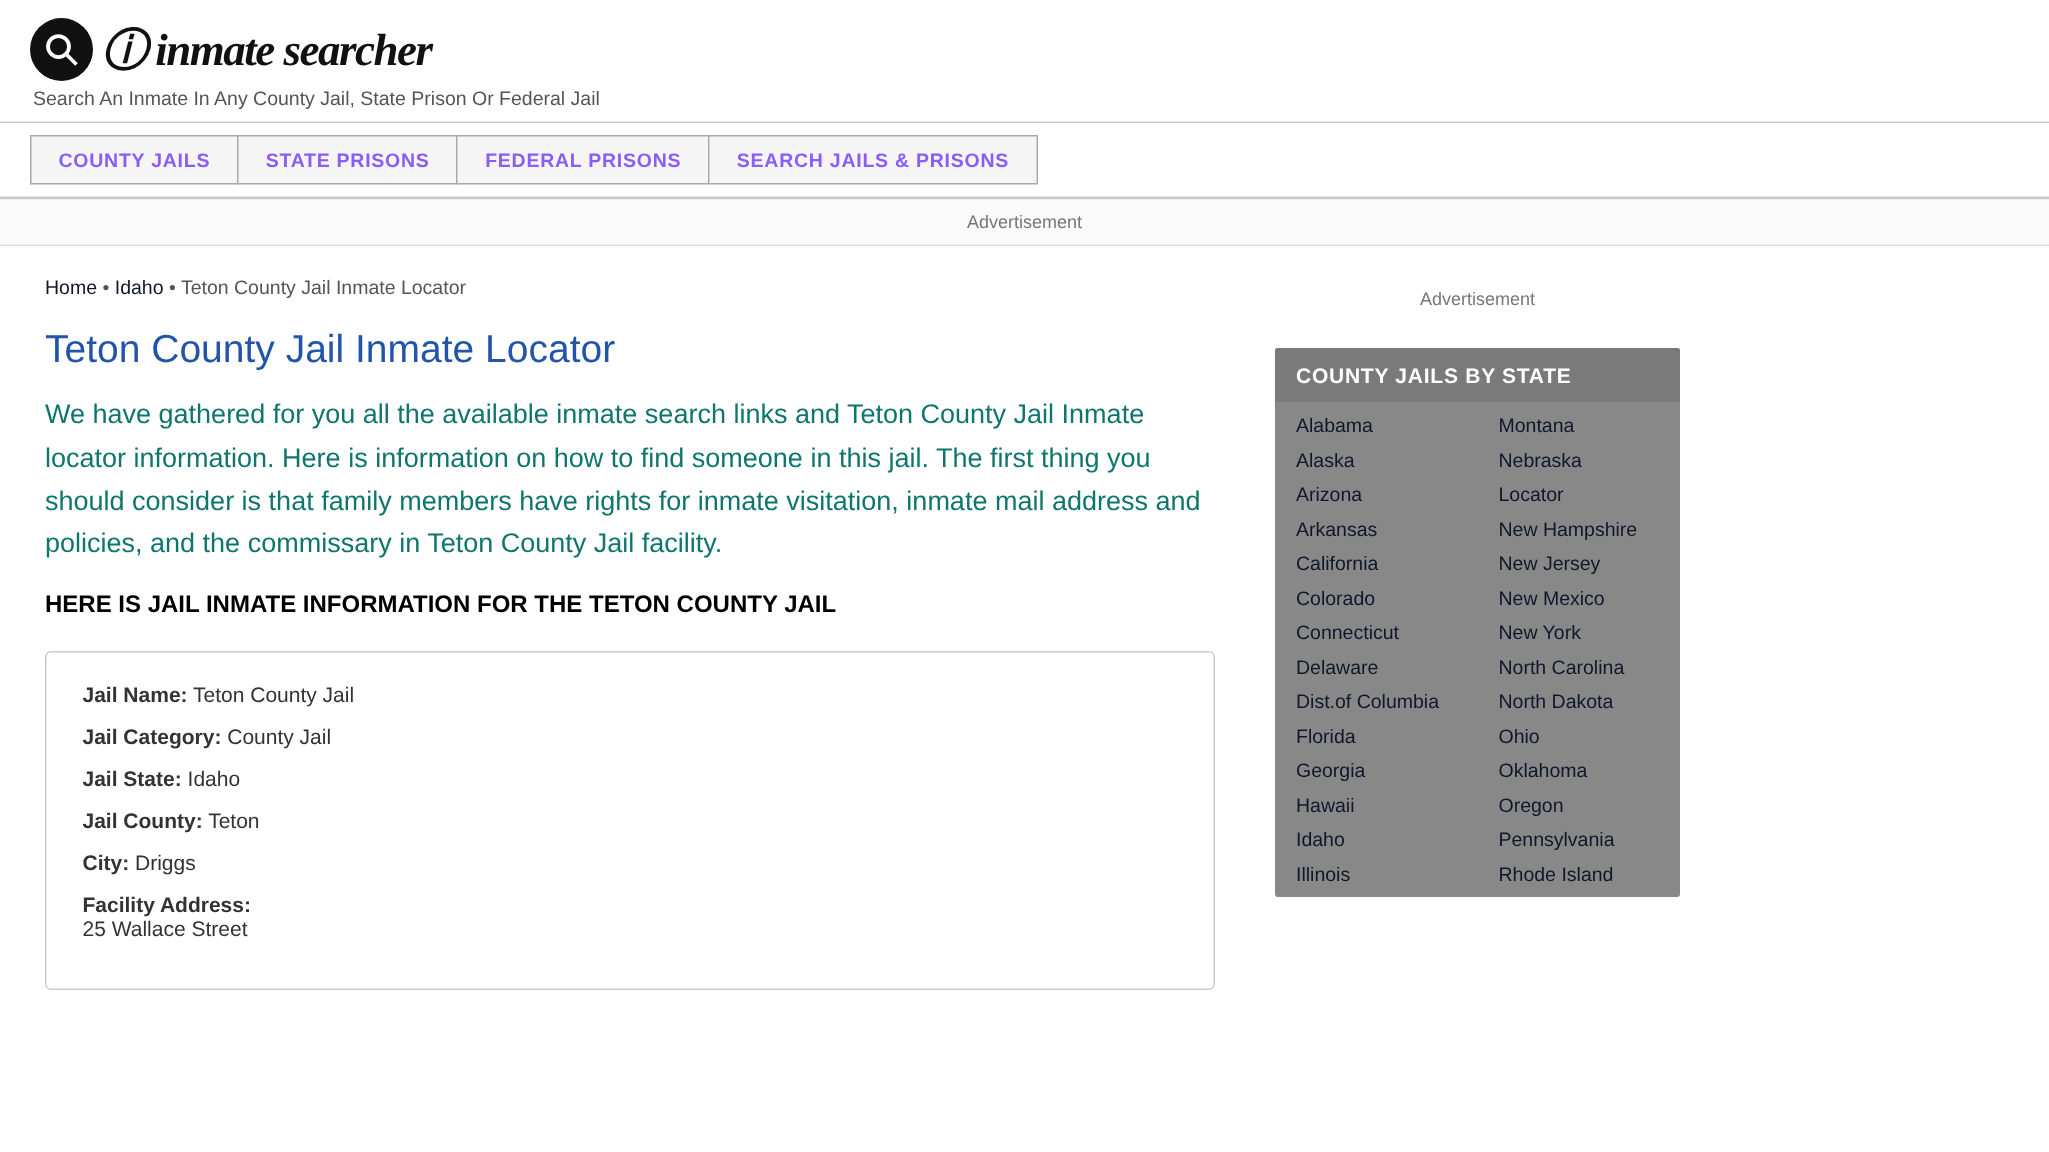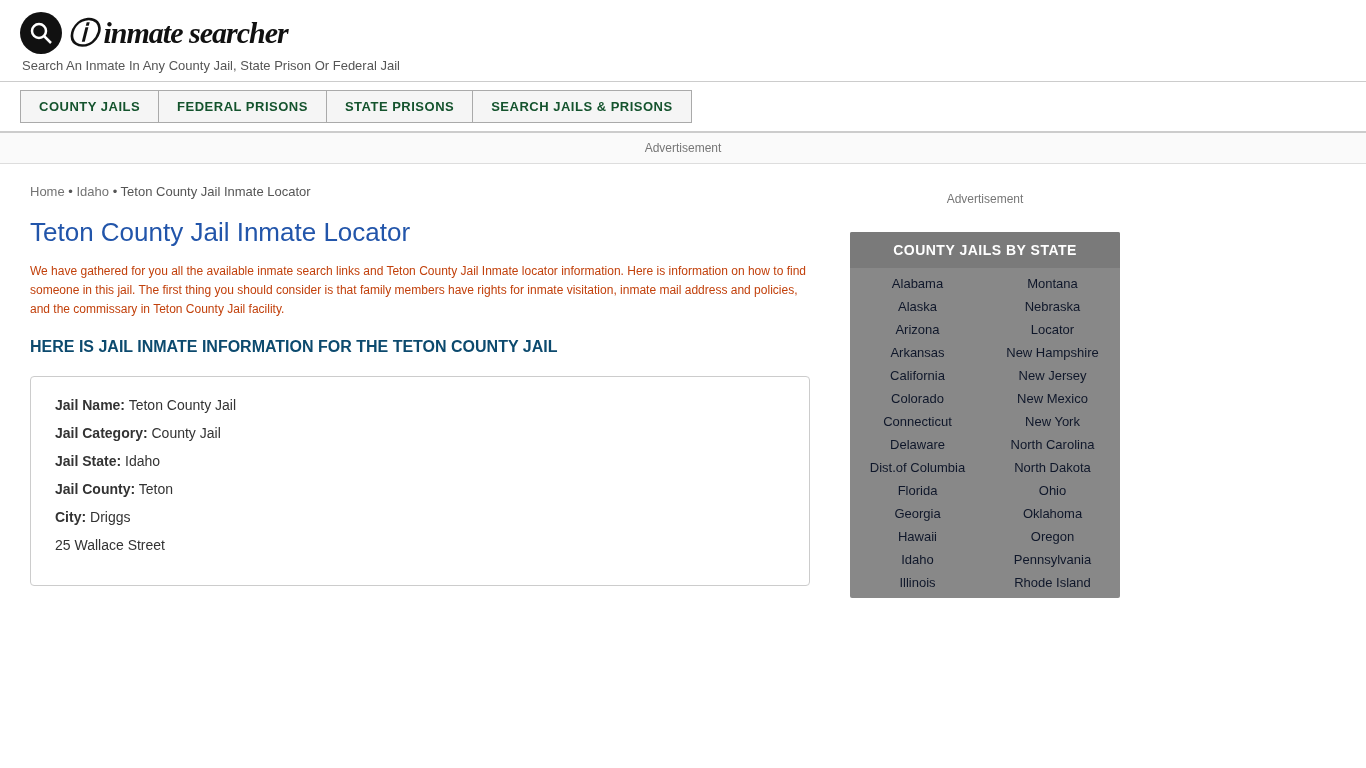--- a/index.html
+++ b/index.html
@@ -9,62 +9,62 @@
     #header { padding: 12px 20px 8px 20px; border-bottom: 1px solid #ccc; }
     #logo-area { display: flex; align-items: flex-end; margin-bottom: 4px; }
     #logo-icon { width: 42px; height: 42px; border-radius: 50%; background: #111; display: flex; align-items: center; justify-content: center; margin-right: 6px; flex-shrink: 0; }
     #logo-icon svg { width: 24px; height: 24px; fill: white; }
     #logo-text { font-size: 30px; font-weight: bold; font-style: italic; font-family: Georgia, serif; color: #111; letter-spacing: -1px; }
     #logo-text span { color: #111; }
     #tagline { font-size: 13px; color: #555; margin-left: 2px; }
 
     
     #nav { padding: 8px 20px; display: flex; gap: 0; border-bottom: 2px solid #ccc; }
-    .nav-btn { border: 1px solid #aaa; background: #f5f5f5; padding: 8px 18px; font-size: 13px; font-weight: bold; color: #14532d; cursor: pointer; letter-spacing: 0.5px; text-transform: uppercase; }
+    .nav-btn { border: 1px solid #aaa; background: #f5f5f5; padding: 8px 18px; font-size: 13px; font-weight: bold; color: #8b5cf6; cursor: pointer; letter-spacing: 0.5px; text-transform: uppercase; }
     .nav-btn:not(:last-child) { border-right: none; }
 
     
     #ad-bar { text-align: center; padding: 8px; font-size: 12px; color: #777; border-bottom: 1px solid #ddd; background: #fafafa; }
 
     
     #main-layout { display: flex; padding: 0; }
 
     
     #content { flex: 1; padding: 20px 30px; max-width: 840px; }
 
     
     #breadcrumb { font-size: 13px; color: #555; margin-bottom: 18px; }
-    #breadcrumb a { color: #737373; text-decoration: none; }
+    #breadcrumb a { color: #0f172a; text-decoration: none; }
 
     
     #page-title { font-size: 26px; color: #2255aa; font-weight: normal; margin-bottom: 14px; }
 
     
-    #description { font-size: 12px; line-height: 1.6; color: #c2410c; margin-bottom: 16px; }
+    #description { font-size: 18px; line-height: 1.6; color: #0f766e; margin-bottom: 16px; }
 
     
     #sponsored-link { text-align: center; margin-bottom: 20px; }
     #sponsored-link a { color: #2255aa; font-weight: bold; text-decoration: none; font-size: 14px; }
     #sponsored-text { color: #555; font-style: italic; font-size: 13px; }
 
     
-    #section-heading { color: #0c4a6e; font-size: 16px; font-weight: bold; text-transform: uppercase; margin-bottom: 18px; line-height: 1.4; }
+    #section-heading { color: #000000; font-size: 16px; font-weight: bold; text-transform: uppercase; margin-bottom: 18px; line-height: 1.4; }
 
     
     #info-box { border: 1px solid #ccc; border-radius: 4px; padding: 20px 24px; margin-bottom: 20px; }
     .info-row { margin-bottom: 12px; font-size: 14px; }
     .info-label { font-weight: bold; }
     .info-value { font-weight: normal; }
 
     
     #sidebar { width: 290px; min-width: 290px; padding: 20px 10px 20px 10px; }
     #ad-sidebar { text-align: center; font-size: 12px; color: #777; margin-bottom: 18px; padding: 8px; }
 
     
-    #state-list-box { background: #888; color: #fff; border-radius: 2px; overflow: hidden; text-align: center; }
+    #state-list-box { background: #888; color: #fff; border-radius: 2px; overflow: hidden; }
     #state-list-title { background: #7a7a7a; font-size: 14px; font-weight: bold; color: #fff; padding: 10px 14px; text-transform: uppercase; letter-spacing: 0.5px; }
     #state-list-grid { display: grid; grid-template-columns: 1fr 1fr; padding: 4px 0; }
     .state-item { padding: 4px 14px; font-size: 13px; color: #0f172a; cursor: pointer; }
   </style>
 </head>
 <body>
 
 <div id="header">
   <div id="logo-area">
     <div id="logo-icon">
@@ -75,22 +75,22 @@
     </div>
     <div id="logo-text">
       ⓘ <span>inmate searcher</span>
     </div>
   </div>
   <div id="tagline">Search An Inmate In Any County Jail, State Prison Or Federal Jail</div>
 </div>
 
 <div id="nav">
   <button class="nav-btn">COUNTY JAILS</button>
+  <button class="nav-btn">STATE PRISONS</button>
   <button class="nav-btn">FEDERAL PRISONS</button>
-  <button class="nav-btn">STATE PRISONS</button>
   <button class="nav-btn">SEARCH JAILS &amp; PRISONS</button>
 </div>
 
 <div id="ad-bar">Advertisement</div>
 
 <div id="main-layout">
 
   <div id="content">
 
     <div id="breadcrumb">
@@ -123,20 +123,21 @@
       </div>
       <div class="info-row">
         <span class="info-label">Jail County:</span>
         <span class="info-value"> </span><span>Teton</span>
       </div>
       <div class="info-row">
         <span class="info-label">City:</span>
         <span class="info-value"> </span><span>Driggs</span>
       </div>
       <div class="info-row">
+        <div class="info-label">Facility Address:</div>
         <div>25 Wallace Street</div>
       </div>
     </div>
 
   </div>
 
   <div id="sidebar">
     <div id="ad-sidebar">Advertisement</div>
 
     <div id="state-list-box">

